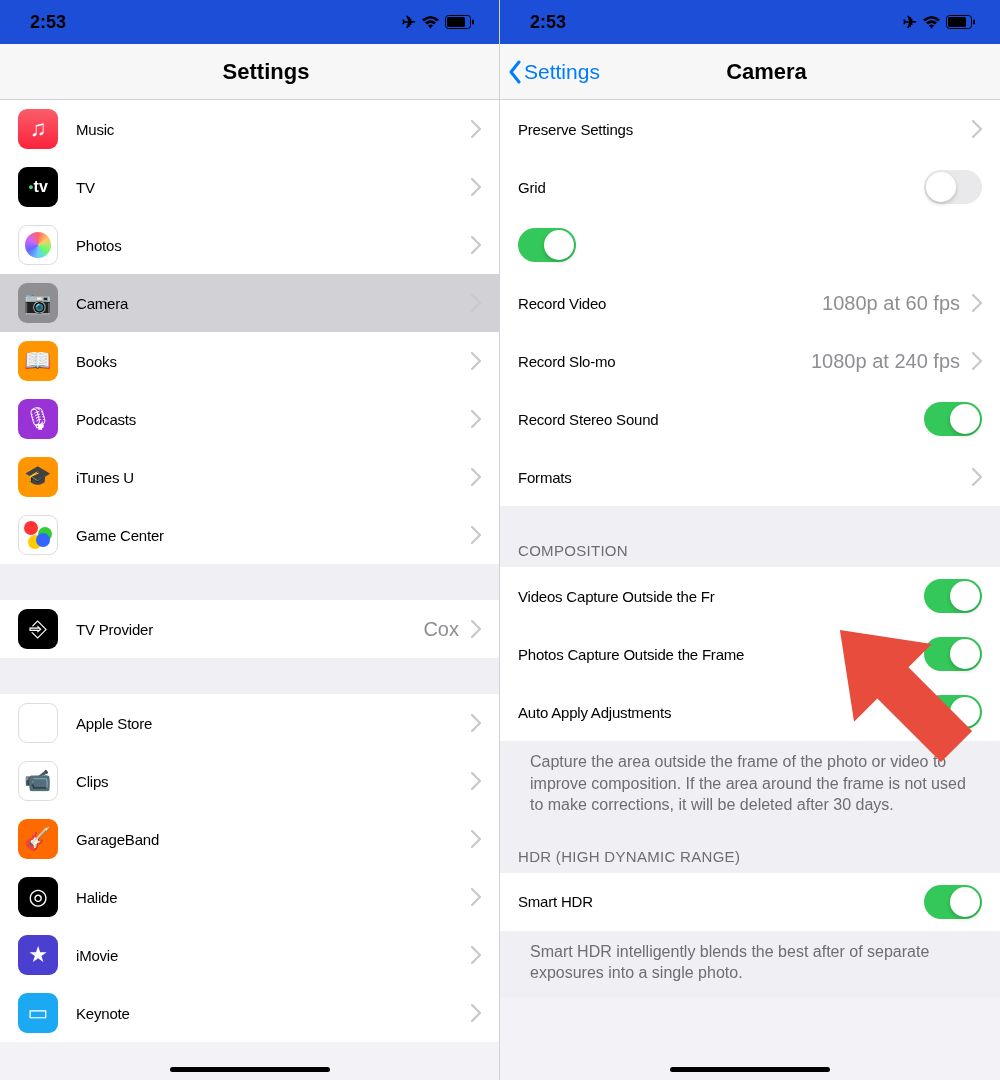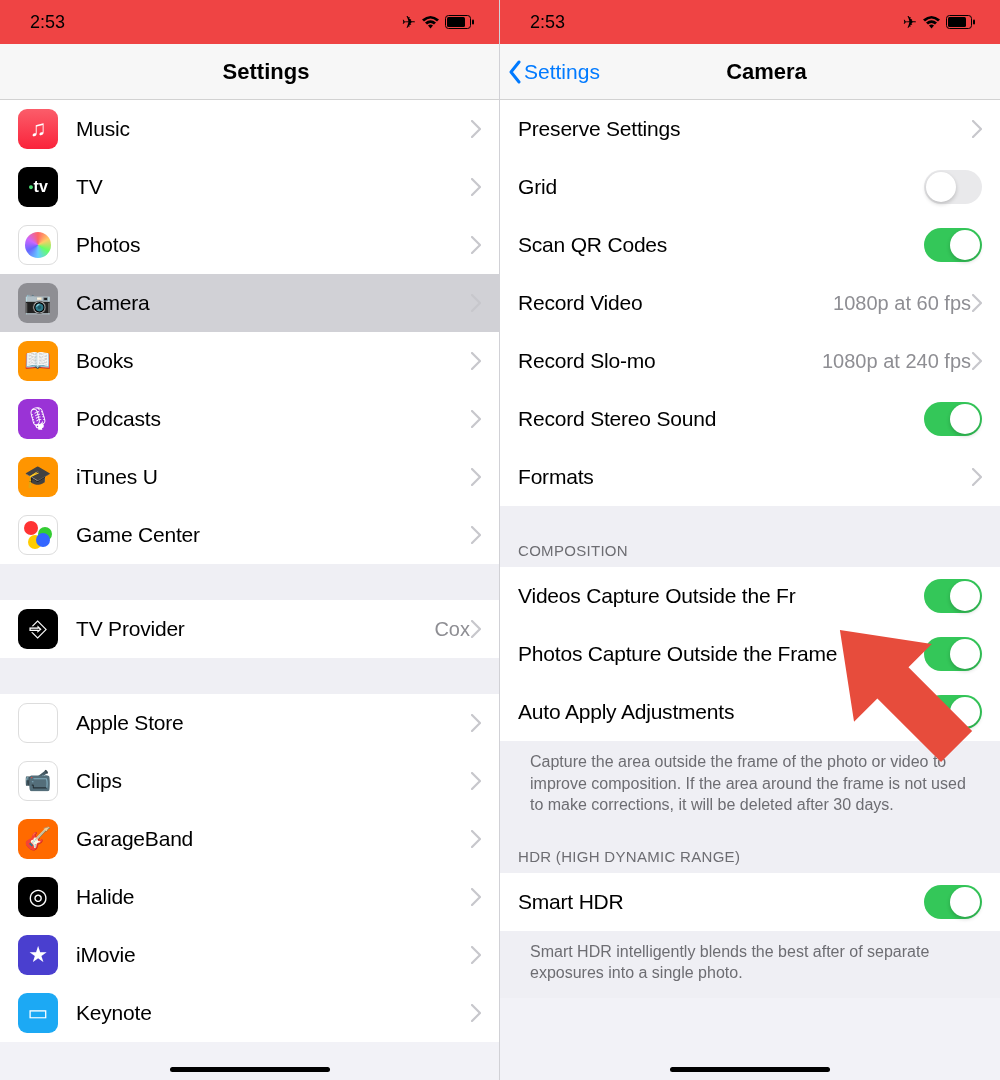--- a/index.html
+++ b/index.html
@@ -1,42 +1,42 @@
 <!DOCTYPE html>
 <html><head>
 <meta charset="utf-8">
 <style>
 * { margin: 0; padding: 0; box-sizing: border-box; -webkit-font-smoothing: antialiased; }
 body { font-family: -apple-system, "SF Pro Text", "Helvetica Neue", Arial, sans-serif; width: 1000px; height: 1080px; display: flex; background: #f2f2f7; overflow: hidden; }
 .screen { width: 500px; height: 1080px; background: #f2f2f7; display: flex; flex-direction: column; position: relative; }
 .screen.left { border-right: 1px solid #d1d1d6; }
 
-.status-bar { height: 44px; display: flex; justify-content: space-between; align-items: center; padding: 0 24px 0 30px; font-size: 18px; font-weight: 400; background: #ef4444; }
+.status-bar { height: 44px; display: flex; justify-content: space-between; align-items: center; padding: 0 24px 0 30px; font-size: 18px; font-weight: 700; background: #1d4ed8; }
 .status-icons { display: flex; align-items: center; gap: 5px; }
 .airplane-icon { font-size: 17px; }
 .wifi-icon svg, .battery-icon svg { display: block; }
 
 .nav-bar { height: 56px; display: flex; align-items: center; justify-content: center; position: relative; background: #f7f7f7; border-bottom: 0.5px solid rgba(0,0,0,0.15); padding-left: 33px; }
 .nav-title { font-size: 22px; font-weight: 700; color: #000; }
 .back-button { position: absolute; left: 8px; display: flex; align-items: center; color: #007aff; font-size: 21px; font-weight: 400; gap: 2px; }
 .back-button svg { width: 14px; height: 24px; }
 
 .list { background: #fff; }
 .section-gap { height: 36px; background: #efeff4; }
 
 .row { display: flex; align-items: center; min-height: 58px; padding: 0 18px 0 18px; background: #fff; position: relative; }
 .row.icon-row { padding-left: 18px; }
 .row.selected { background: #d1d1d6; }
 .row .sep { position: absolute; left: 76px; right: 0; bottom: 0; height: 0.5px; background: #c6c6c8; }
 .row.no-icon .sep { left: 18px; }
 .row:last-child .sep { display: none; }
 
 .app-icon { width: 40px; height: 40px; border-radius: 9px; margin-right: 18px; display: flex; align-items: center; justify-content: center; font-size: 22px; flex-shrink: 0; color: #fff; }
-.row-label { font-size: 21px; color: #000; flex: 1; letter-spacing: -0.2px; }
-.row-value { font-size: 20px; color: #8e8e93; margin-right: 1px; }
+.row-label { font-size: 15px; color: #000; flex: 1; letter-spacing: -0.2px; }
+.row-value { font-size: 20px; color: #8e8e93; margin-right: 12px; }
 .chevron { color: #c7c7cc; flex-shrink: 0; }
 .chevron svg { width: 10px; height: 18px; display: block; }
 
 .toggle { width: 58px; height: 34px; border-radius: 17px; position: relative; flex-shrink: 0; }
 .toggle.on { background: #34c759; }
 .toggle.off { background: #e9e9eb; }
 .toggle::after { content: ""; position: absolute; width: 30px; height: 30px; background: #fff; border-radius: 50%; top: 2px; box-shadow: 0 2px 4px rgba(0,0,0,0.2); }
 .toggle.on::after { right: 2px; }
 .toggle.off::after { left: 2px; }
 
@@ -314,21 +314,20 @@
           </svg>
         </div>
     <div class="sep"></div>
   </div>
       <div class="row no-icon">
     <div class="row-label">Grid</div>
     <div class="toggle off"></div>
     <div class="sep"></div>
   </div>
       <div class="row no-icon">
-    <div class="row-label">Scan QR Codes</div>
     <div class="toggle on"></div>
     <div class="sep"></div>
   </div>
       <div class="row no-icon">
     <div class="row-label">Record Video</div>
     <div class="row-value">1080p at 60 fps</div>
         <div class="chevron">
           <svg viewBox="0 0 10 18">
             <path d="M1 1 L9 9 L1 17" fill="none" stroke="#c7c7cc" stroke-width="2.2" stroke-linecap="round" stroke-linejoin="round"></path>
           </svg>

